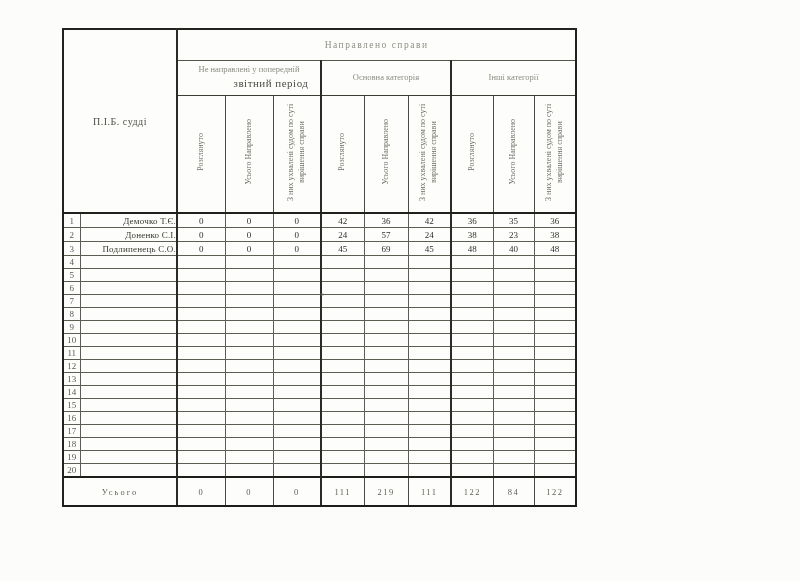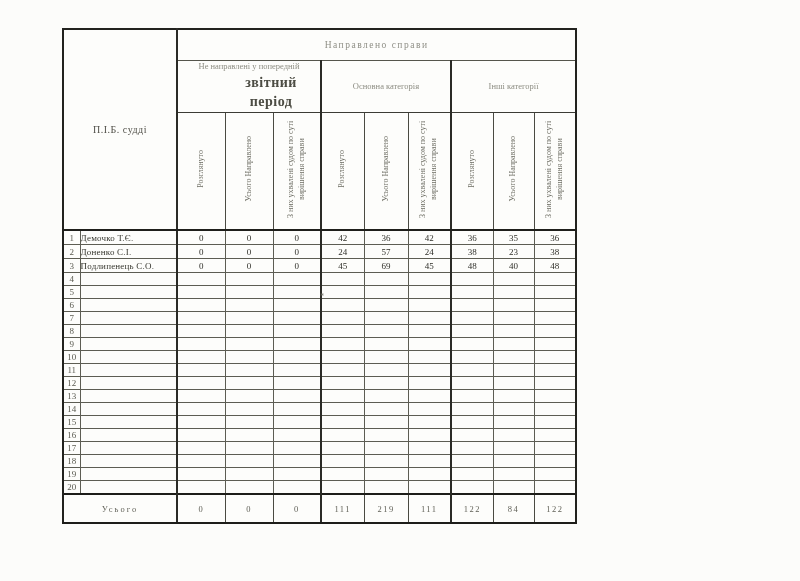--- a/index.html
+++ b/index.html
@@ -43,41 +43,41 @@
   .cell-judgehdr{
     text-align:center;vertical-align:middle;
     font-size:10px;color:#504f48;letter-spacing:0.5px;
   }
   .cell-group{
     height:34px;text-align:center;vertical-align:middle;
     font-size:8.5px;line-height:1.4;color:#8d8d83;
     border-bottom:1px solid #3c3c35 !important;
   }
   .cell-group .g-strong{
-    display:block;color:#4c4c43;font-weight:bold;font-size:14px;letter-spacing:0.5px;padding-left:44px;
+    display:block;color:#4c4c43;font-weight:normal;font-size:11px;letter-spacing:0.5px;padding-left:44px;
   }
   .cell-rot{
     height:116px;text-align:center;vertical-align:middle;
   }
   .rot{
     writing-mode:vertical-rl;transform:rotate(180deg);
     font-size:8px;line-height:1.35;color:#6e6e64;
     margin:0 auto;max-height:110px;white-space:normal;
     display:inline-block;
   }
   .hdr-bot{border-bottom:2px solid #1f1f1b !important;}
 
   
   tr.body-row td{height:12px;font-size:9px;}
   tr.body-row.tall td{height:13px;}
   td.num{
     text-align:center;color:#5a5a50;font-size:8.5px;
   }
   td.name{
-    text-align:left;font-weight:bold;color:#37372f;font-size:9px;
+    text-align:right;font-weight:bold;color:#37372f;font-size:9px;
     letter-spacing:0.2px;
   }
   td.val{
     text-align:center;font-weight:bold;color:#30302a;font-size:9.5px;
   }
   tr.body-row td{border-color:#5d5d53;}
 
   
   tr.total-row td{
     height:27px;border-top:2px solid #1d1d19 !important;

